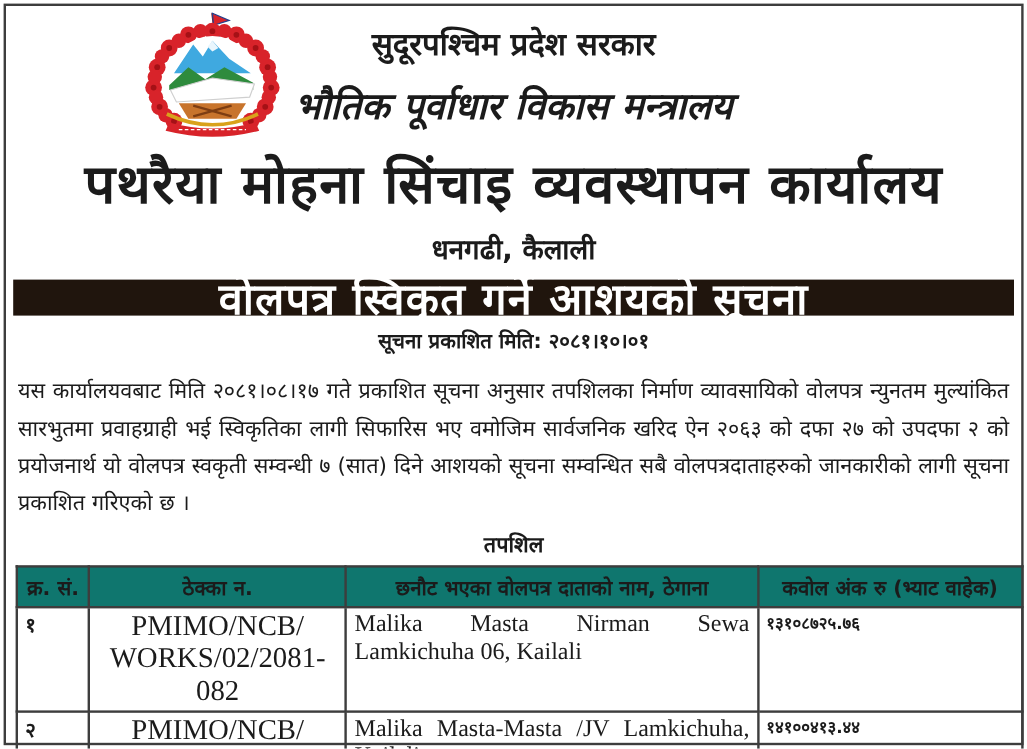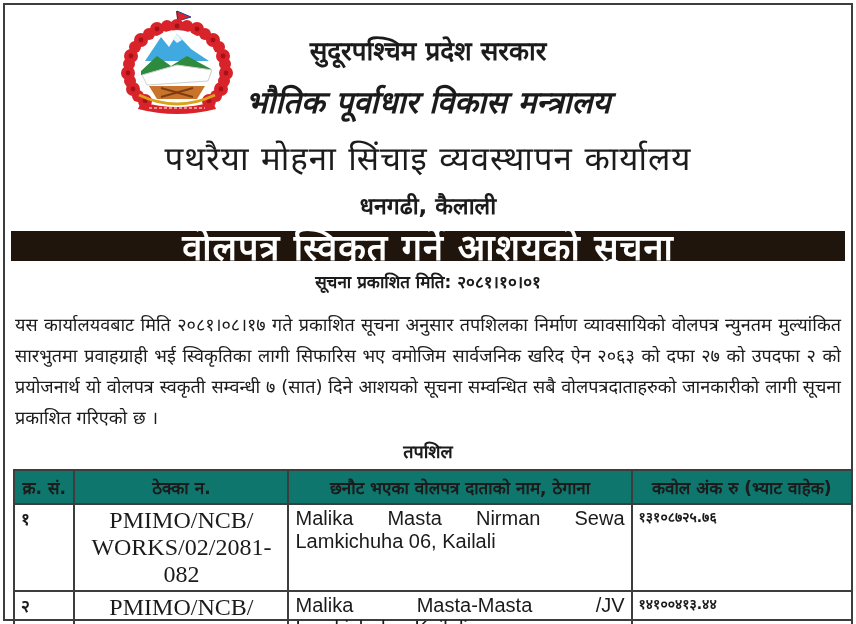--- a/index.html
+++ b/index.html
@@ -7,25 +7,25 @@
         font-family:"DejaVu Sans",sans-serif;color:#1b1b1b;}
   .frame{position:absolute;inset:3px;border:2px solid #3d3d3d;background:#fff;}
   .content{position:relative;z-index:2;}
   
   .watermark{position:absolute;left:250px;top:270px;z-index:1;font-weight:bold;
              font-size:88px;line-height:1;white-space:nowrap;letter-spacing:2px;}
   .wm1{color:#a9d3eb;}
   .wm2{color:#f8c8a4;margin-left:18px;}
   .wm-flag{position:absolute;left:200px;top:-18px;}
   
-  .header{position:relative;text-align:center;padding-top:23px;}
+  .header{position:relative;text-align:center;padding-top:9px;}
   .emblem{position:absolute;left:114px;top:4px;width:116px;height:106px;}
   .gov{font-size:26px;font-weight:bold;margin-top:4px;}
   .ministry{font-size:31px;font-weight:bold;margin-top:12px;font-style:italic;}
-  .office{font-size:33px;font-weight:normal;margin-top:13px;letter-spacing:1px;}
+  .office{font-size:45px;font-weight:bold;margin-top:13px;letter-spacing:1px;}
   .location{font-size:23px;font-weight:bold;margin-top:9px;}
   
   .banner{margin:10px 6px 0 6px;height:30px;background:#20150d;color:#fff;
           display:flex;align-items:center;justify-content:center;
           font-size:36px;font-weight:bold;letter-spacing:1px;}
   .pubdate{text-align:center;font-size:17px;font-weight:bold;margin-top:9px;}
   
   .bodytext{margin:16px 10px 0 10px;font-size:18px;line-height:31px;
             text-align:justify;}
   .tapashil{text-align:center;font-size:18px;font-weight:bold;margin-top:6px;}
@@ -34,21 +34,21 @@
   table.main th,table.main td{border:2px solid #3d3d3d;padding:2px 6px;vertical-align:top;}
   table.main th{background:#0f766e;font-size:17px;font-weight:bold;height:28px;
                 vertical-align:middle;text-align:center;}
   .col-sn{width:58px;}
   .col-contract{width:206px;}
   .col-bidder{width:330px;}
   .col-amount{width:212px;}
   td.sn{font-size:17px;font-weight:bold;text-align:left;padding-left:10px;padding-top:8px;}
   td.contract{font-family:"Liberation Serif","DejaVu Serif",serif;font-size:24px;
               text-align:center;white-space:pre-line;padding-top:6px;height:56px;}
-  td.bidder{font-family:Liberation Sans, sans-serif;font-size:20px;
+  td.bidder{font-family:Liberation Serif, serif;font-size:20px;
             text-align:justify;padding:6px 8px 0 10px;}
   td.amount{font-size:14px;font-weight:bold;padding-top:8px;padding-left:8px;}
 </style>
 </head>
 <body>
 
 <div class="page">
   <div class="frame">
 
 

